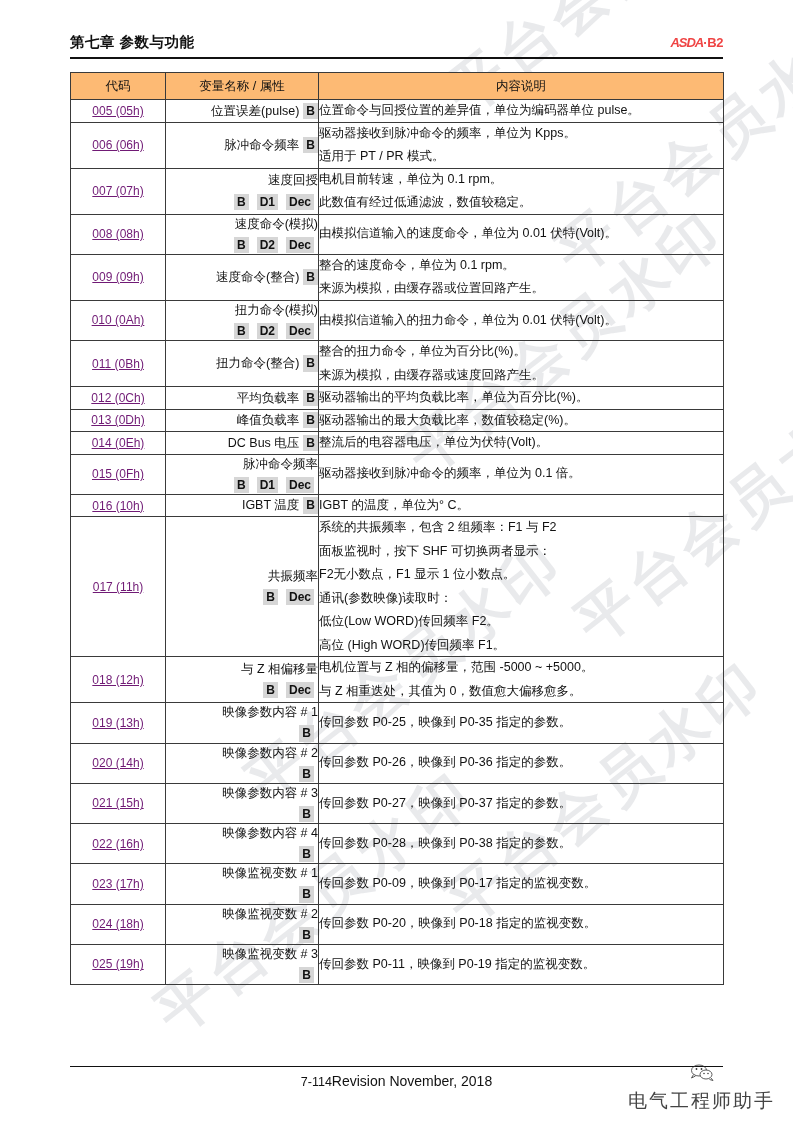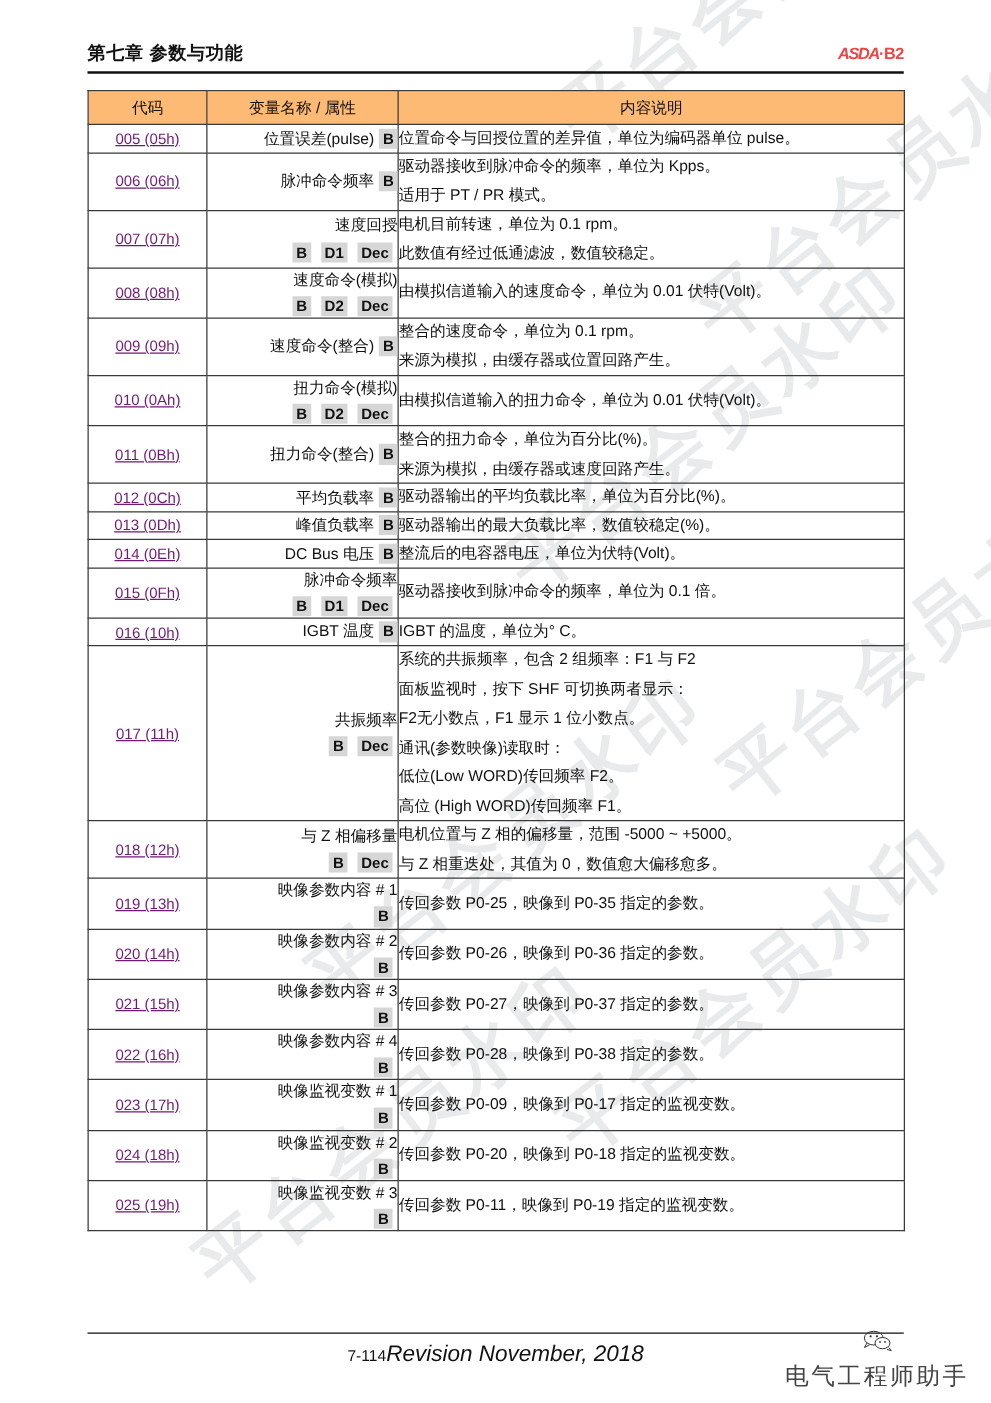--- a/index.html
+++ b/index.html
@@ -187,21 +187,21 @@
     width: 100%;
   }
   .ftr-row {
     display: flex;
     justify-content: center;
     align-items: baseline;
     padding-top: 6px;
     font-size: 12.5px;
     color: #111;
   }
-  .ftr-rev { font-size: 18px; font-style: italic; }
+  .ftr-rev { font-size: 14px; }
 
   
   .stamp {
     position: absolute;
     right: 18px;
     bottom: 8px;
     display: flex;
     align-items: center;
     gap: 6px;
     z-index: 3;

